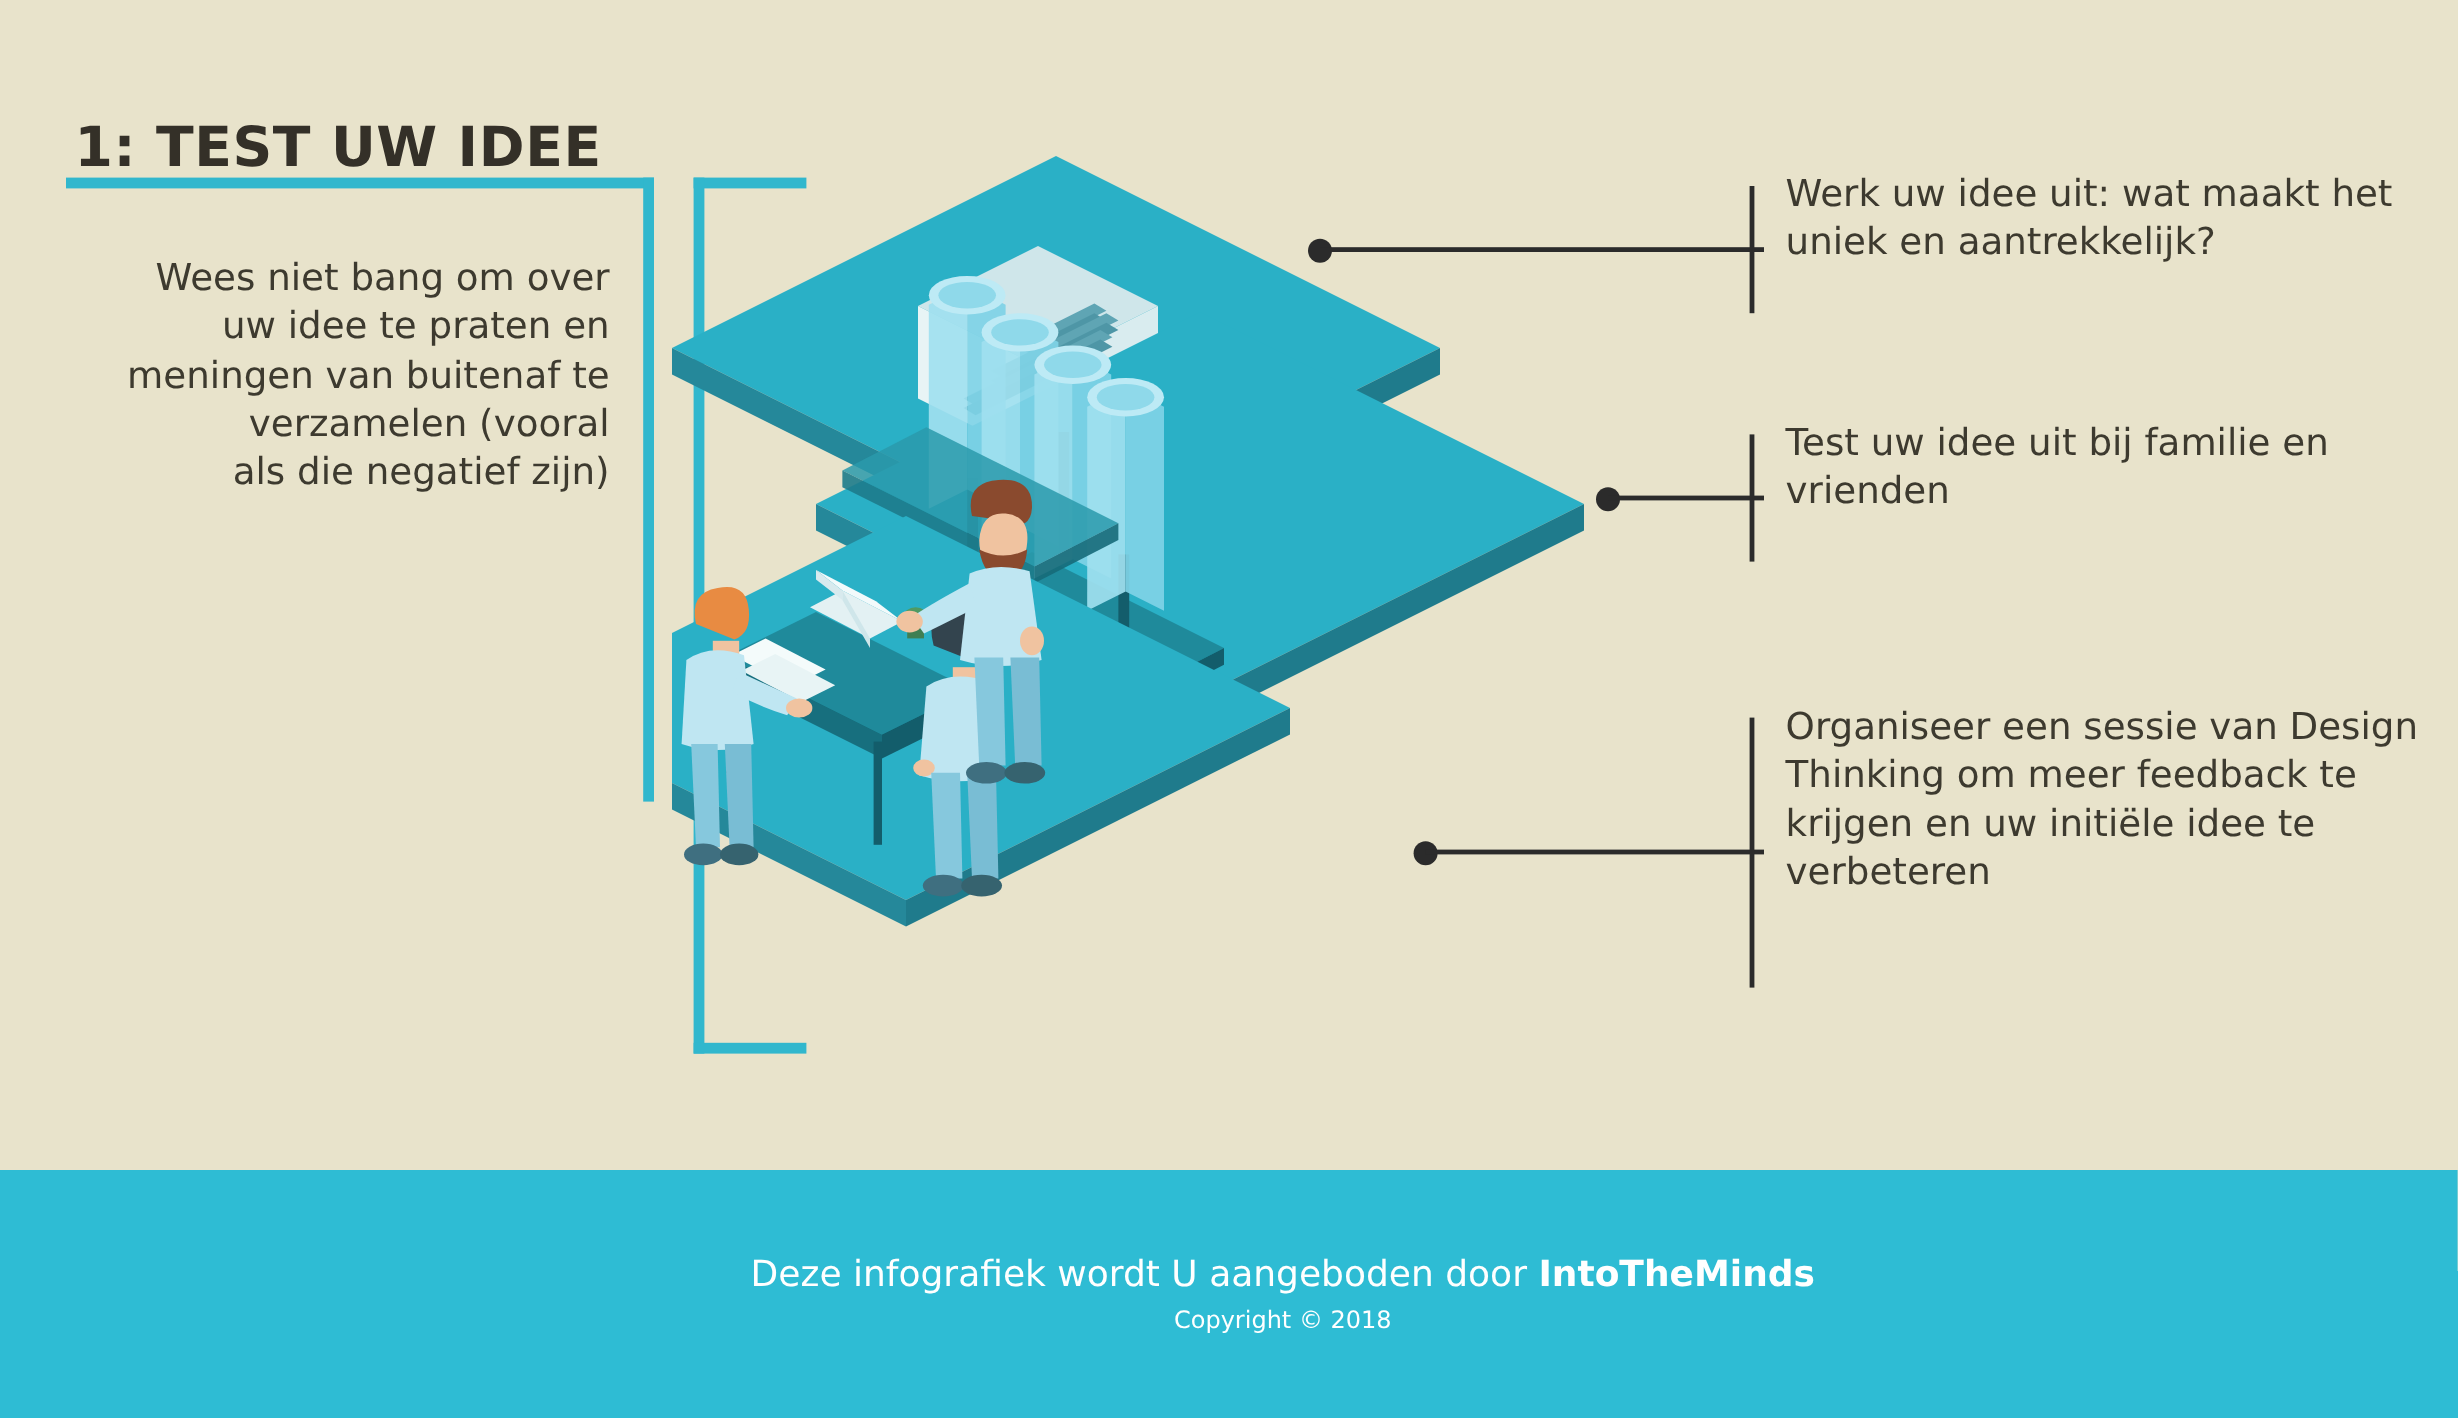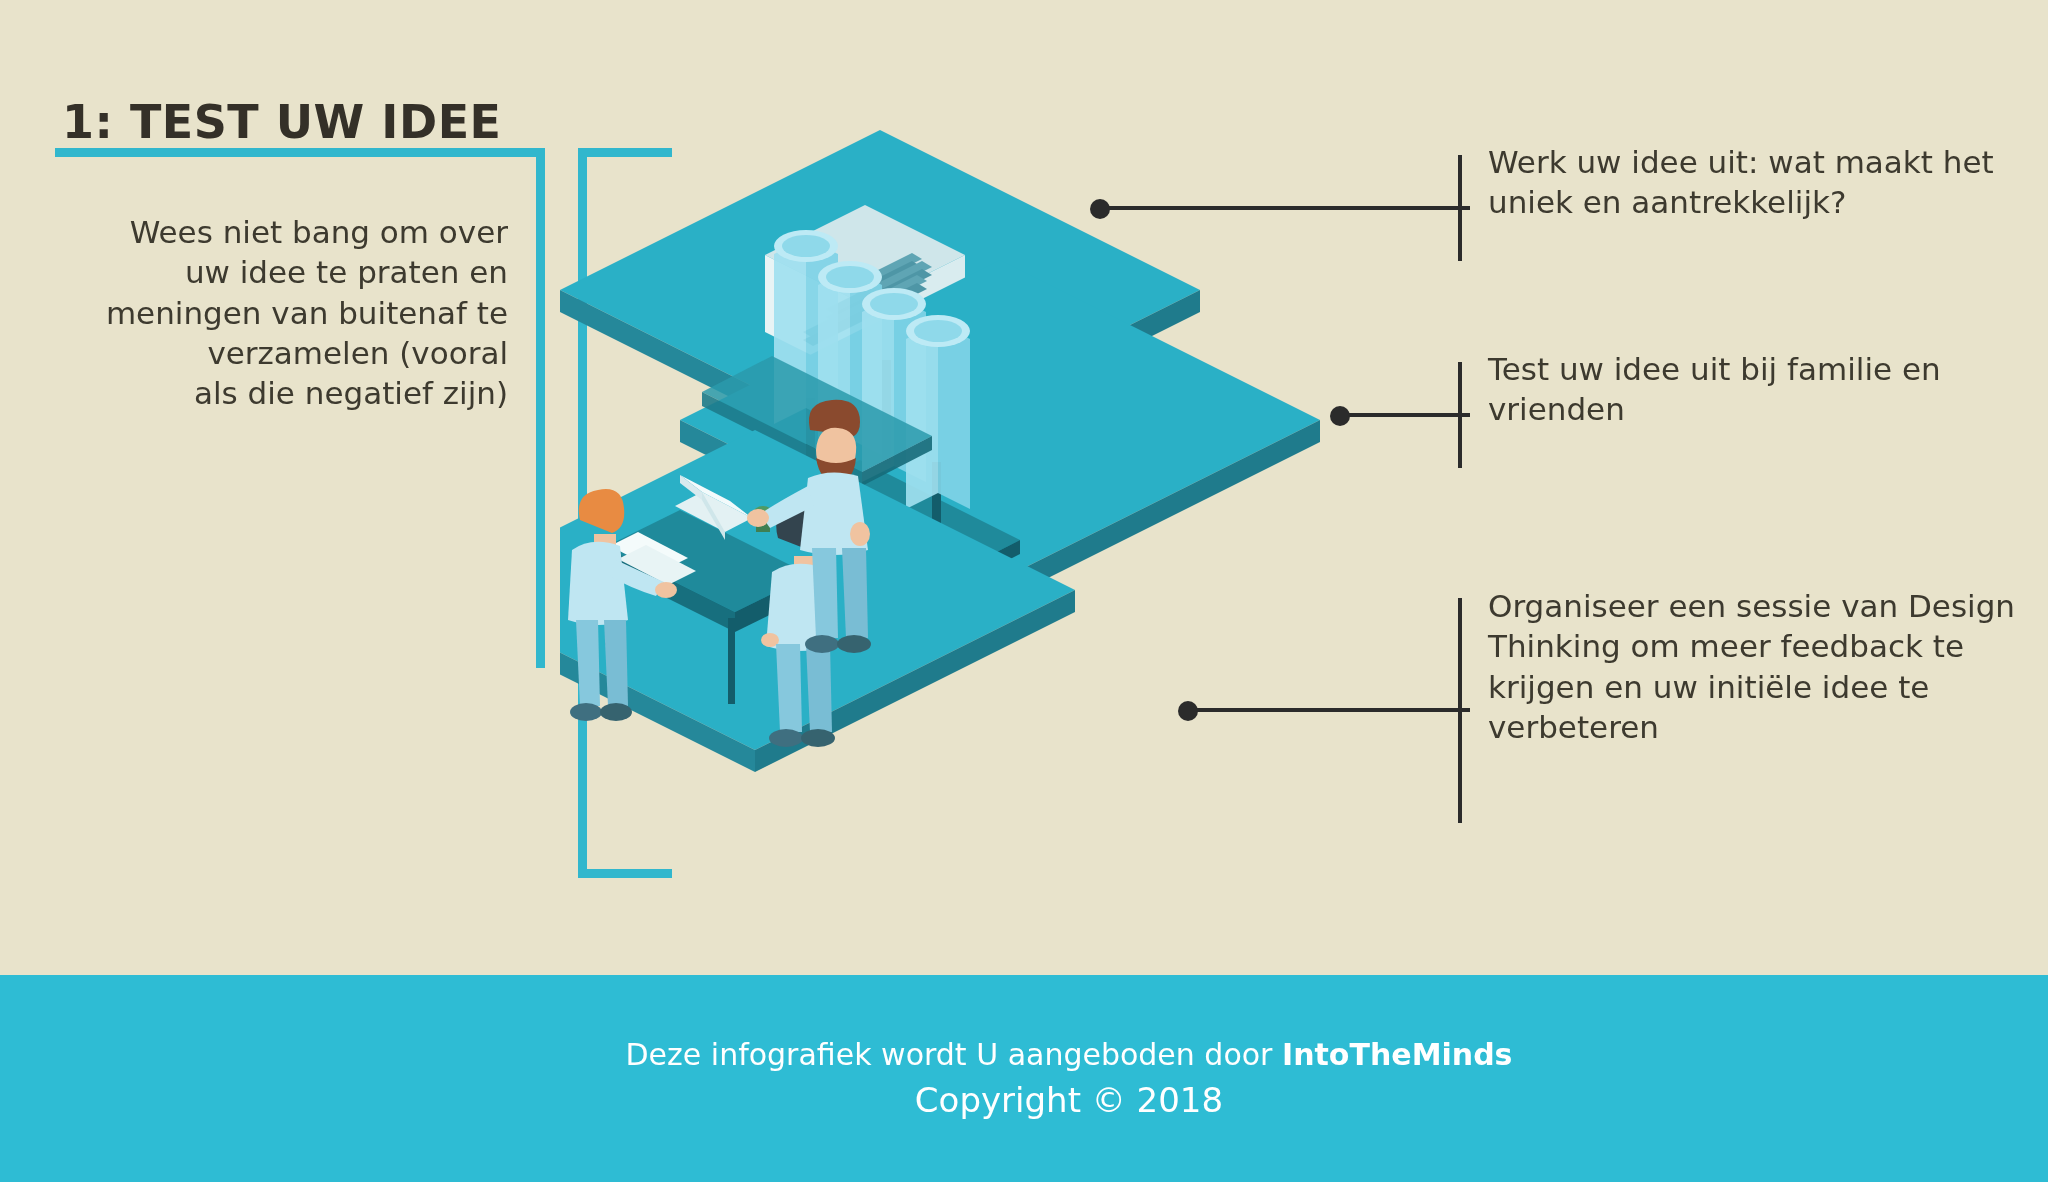--- a/index.html
+++ b/index.html
@@ -84,21 +84,21 @@
     background:#2ebcd4;
     display:flex;flex-direction:column;
     align-items:center;justify-content:center;
     color:#ffffff;
     font-family:"DejaVu Sans", sans-serif;
     padding-left:45px;
   }
   #footer-line-1{font-size:30px;margin-bottom:8px;}
   #footer-line-1 b{font-weight:bold;}
   #footer-line-2{font-size:30px;margin-bottom:8px;}
-  #footer-line-3{font-size:34px;}
+  #footer-line-3{font-size:20px;}
 
   
   #illustration{position:absolute;left:560px;top:120px;width:900px;height:760px;}
   #illustration svg{display:block;}
 </style>
 </head>
 <body>
 
 <div class="stage">
 

